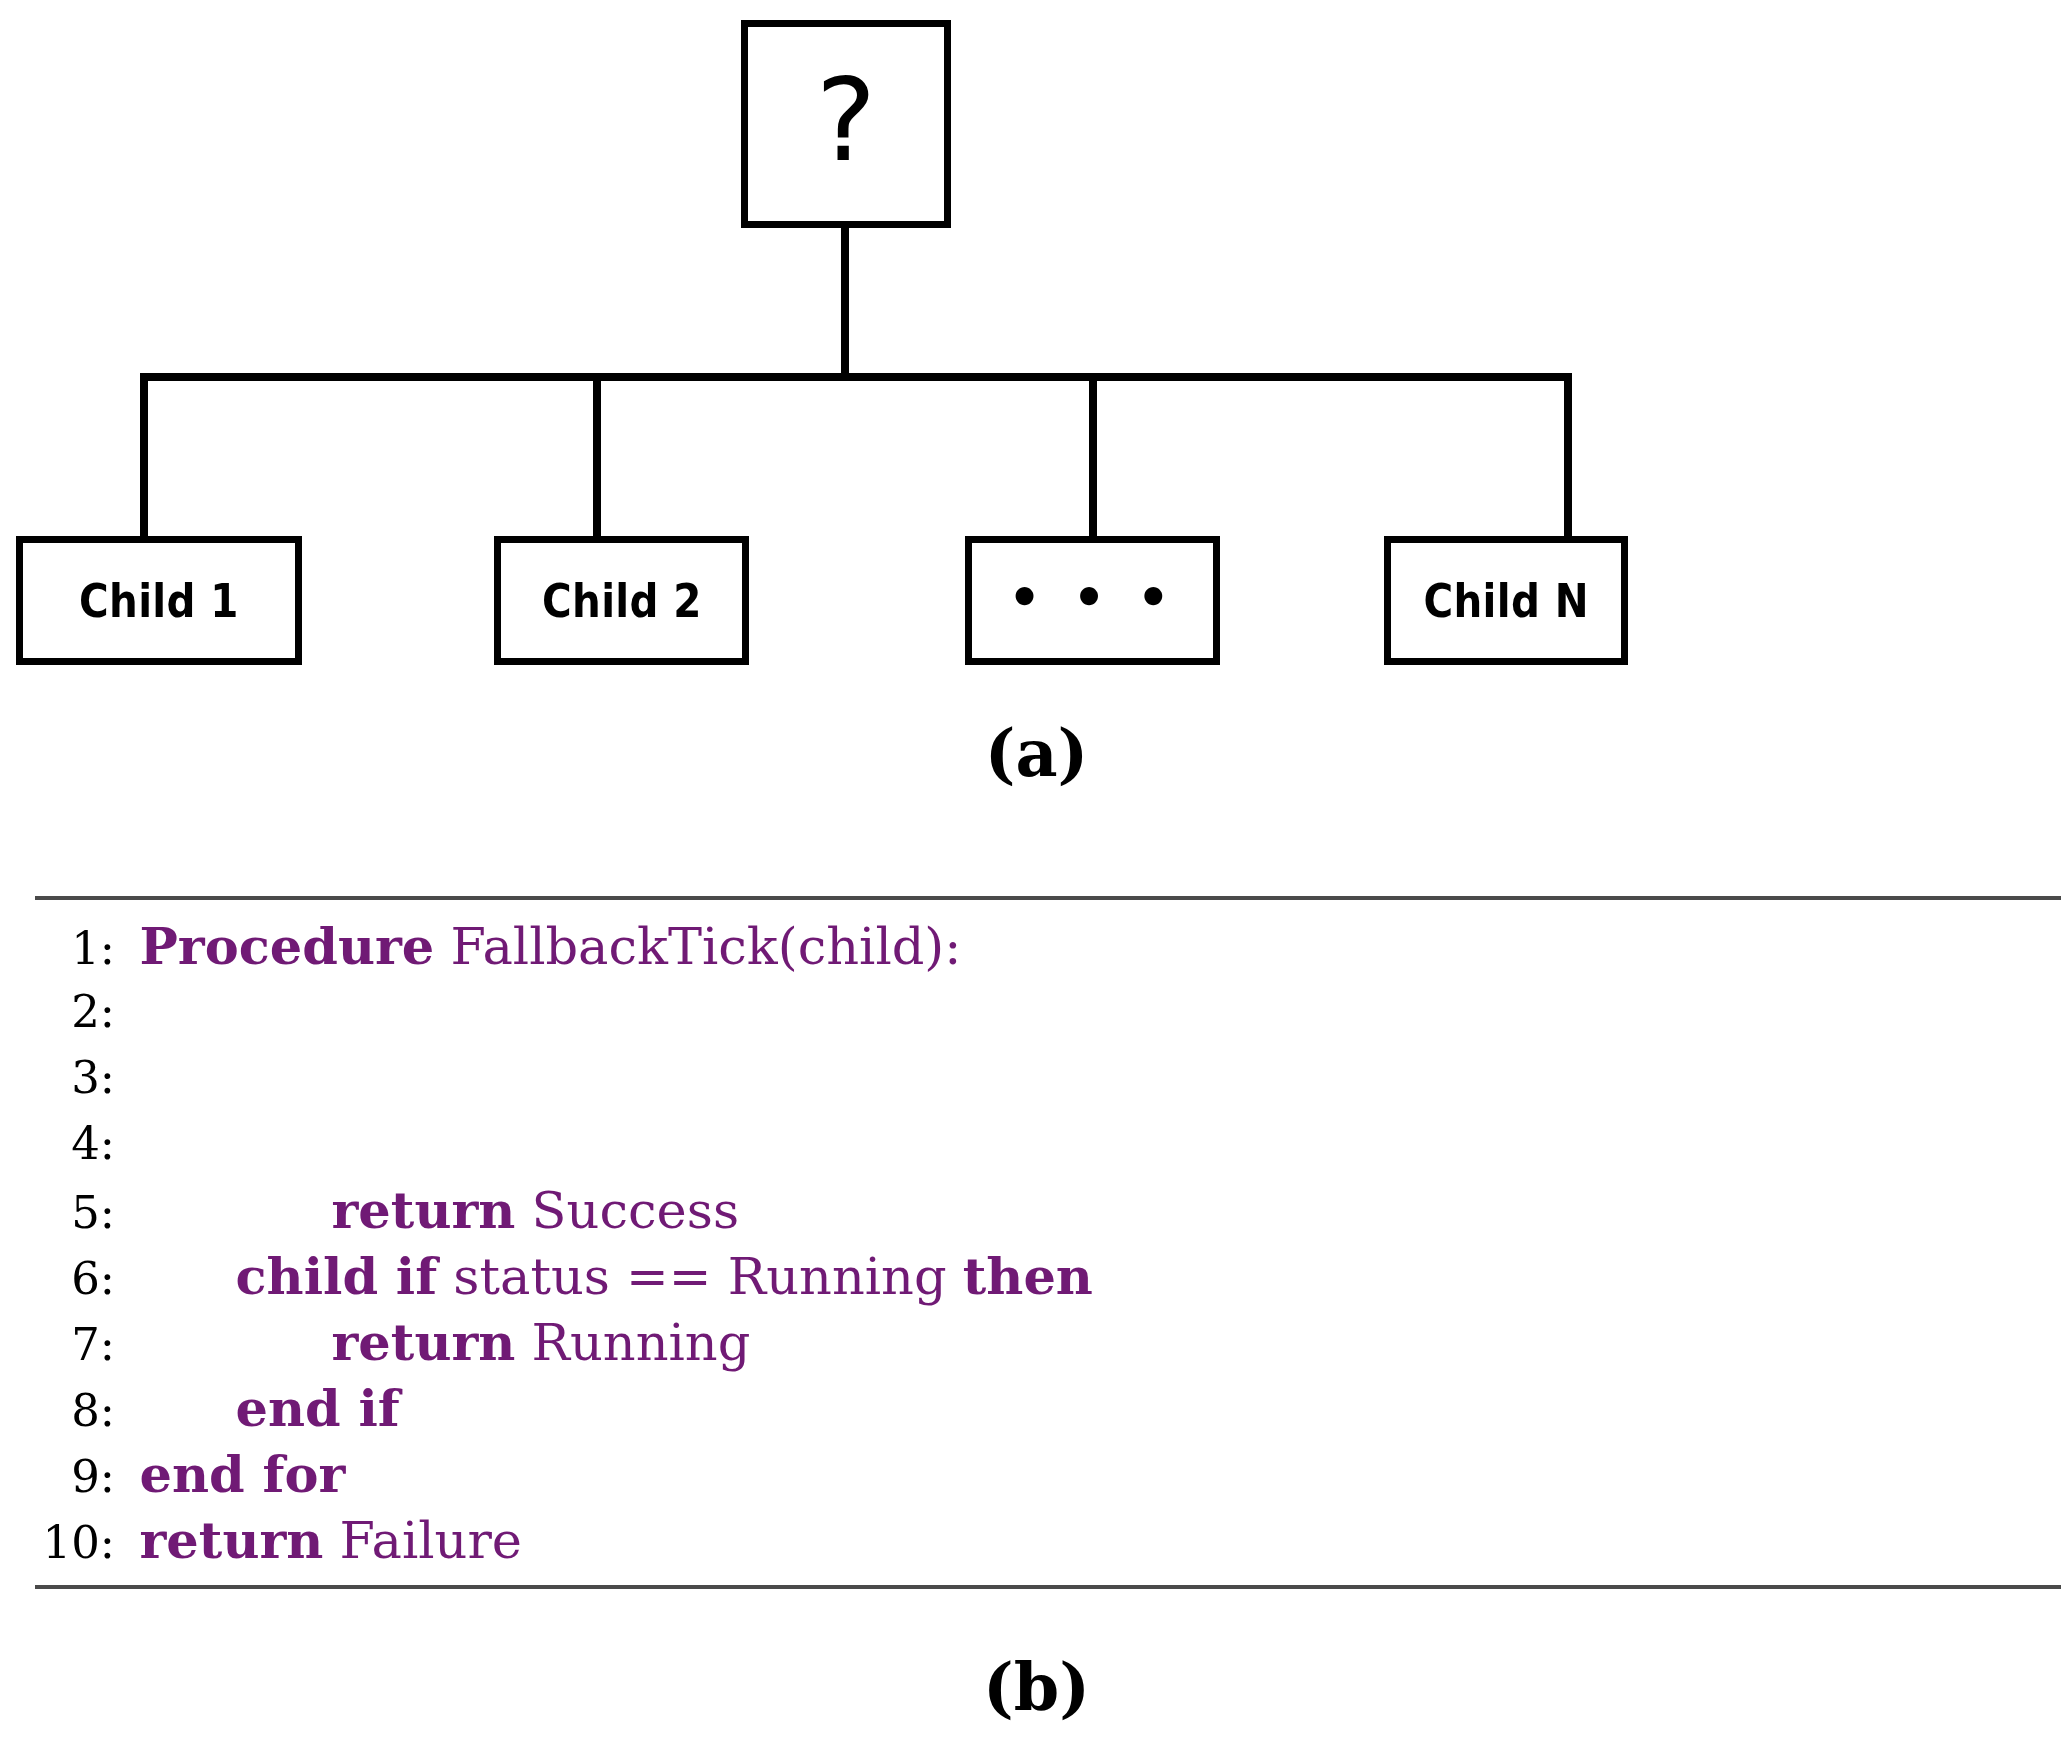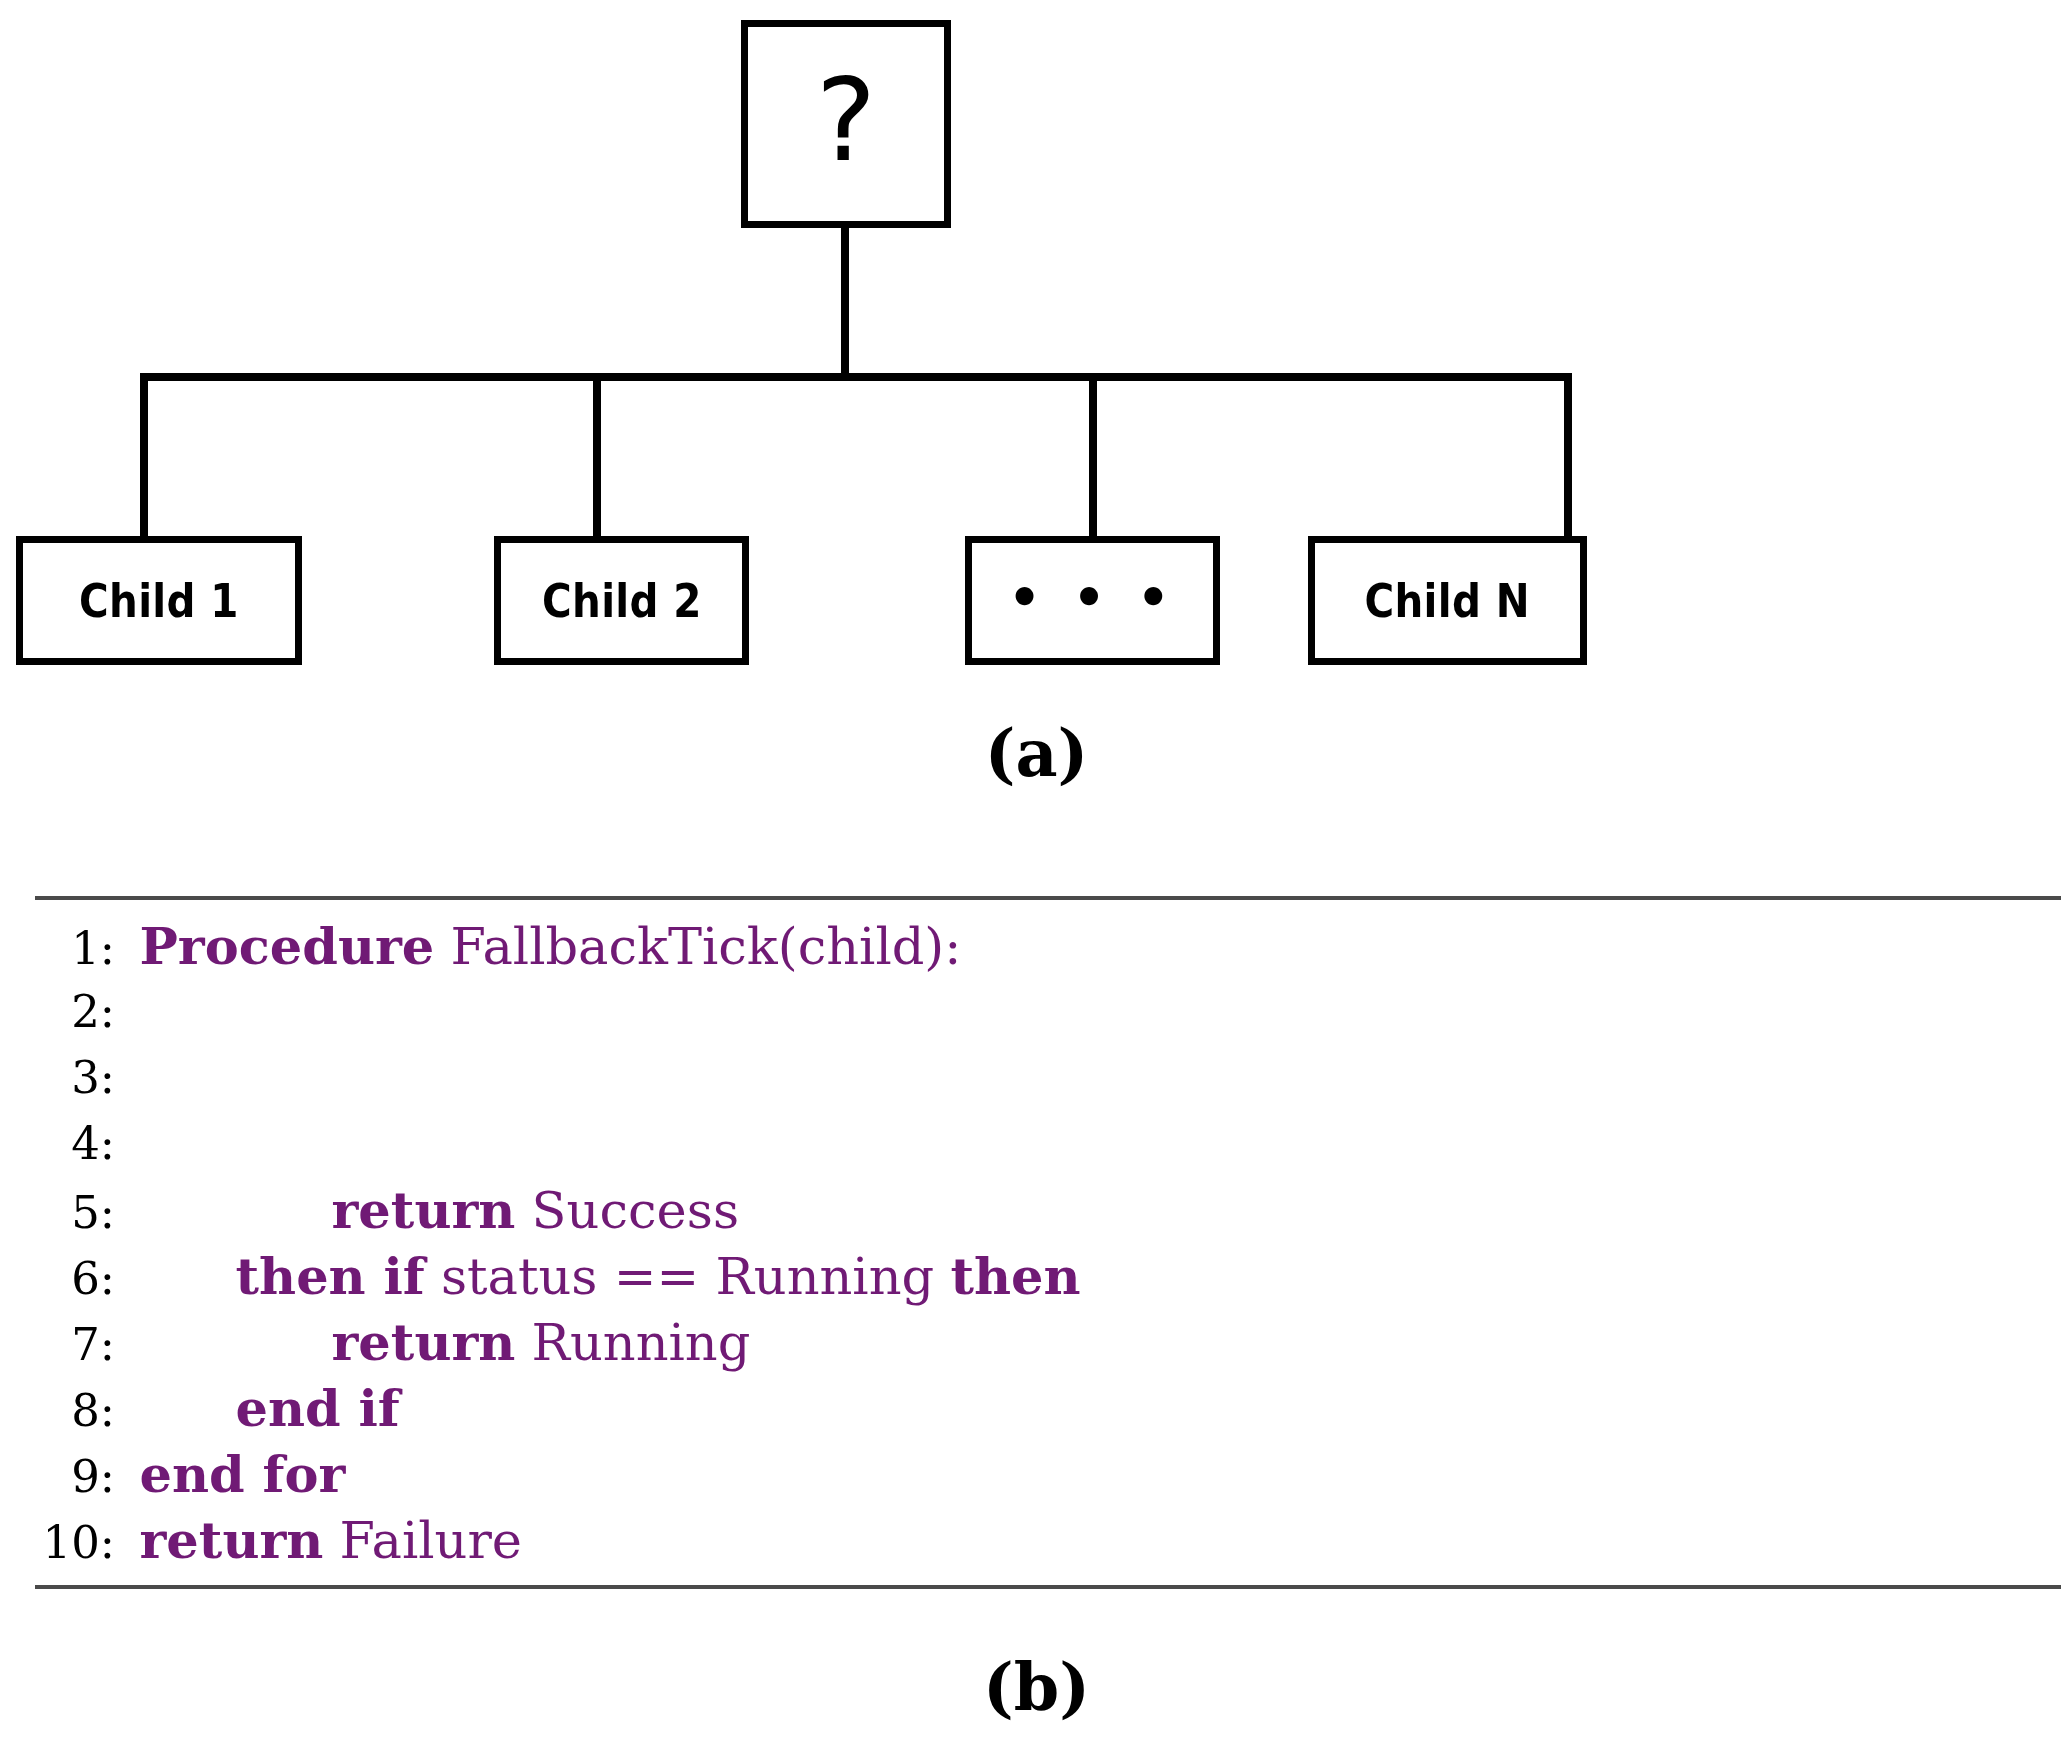--- a/index.html
+++ b/index.html
@@ -71,21 +71,21 @@
     font-size: 51px;
     letter-spacing: 7px;
     position: relative;
     top: -3.5px;
     color: #000;
   }
 
   #child-1 { left: 15.7px;   width: 286px; }
   #child-2 { left: 494px;  width: 255px; }
   #child-3 { left: 965px; width: 255px; }
-  #child-4 { left: 1308px; width: 279px; }
+  #child-4 { left: 1384px; width: 244px; }
 
   
   .conn {
     position: absolute;
     background: #000000;
     z-index: 1;
   }
   
   #stem-root { left: 841px; top: 226px; width: 7.9px; height: 153px; }
   
@@ -203,21 +203,21 @@
       </div>
       <div class="algo-line">
         <span class="algo-num">4:</span>
       </div>
       <div class="algo-line">
         <span class="algo-num">5:</span>
         <span class="algo-code ind-2"><span class="kw">return</span><span> Success</span></span>
       </div>
       <div class="algo-line">
         <span class="algo-num">6:</span>
-        <span class="algo-code ind-1"><span class="kw">then if</span><span> status == Running </span><span class="kw">then</span></span>
+        <span class="algo-code ind-1"><span class="kw">child if</span><span> status == Running </span><span class="kw">then</span></span>
       </div>
       <div class="algo-line">
         <span class="algo-num">7:</span>
         <span class="algo-code ind-2"><span class="kw">return</span><span> Running</span></span>
       </div>
       <div class="algo-line">
         <span class="algo-num">8:</span>
         <span class="algo-code ind-1"><span class="kw">end if</span></span>
       </div>
       <div class="algo-line">

